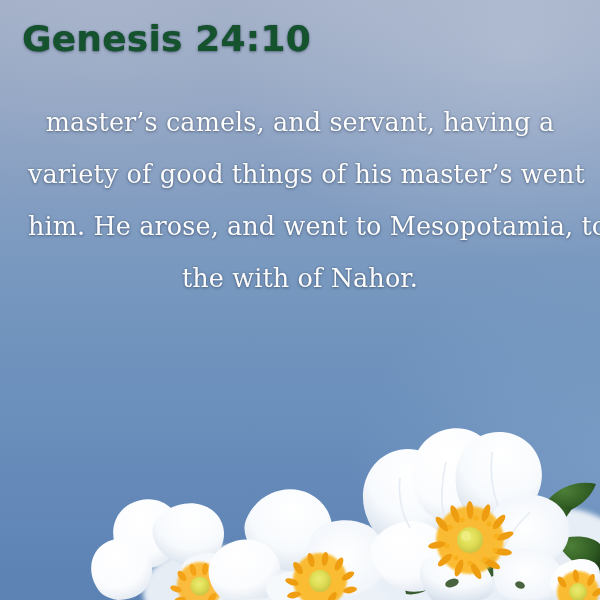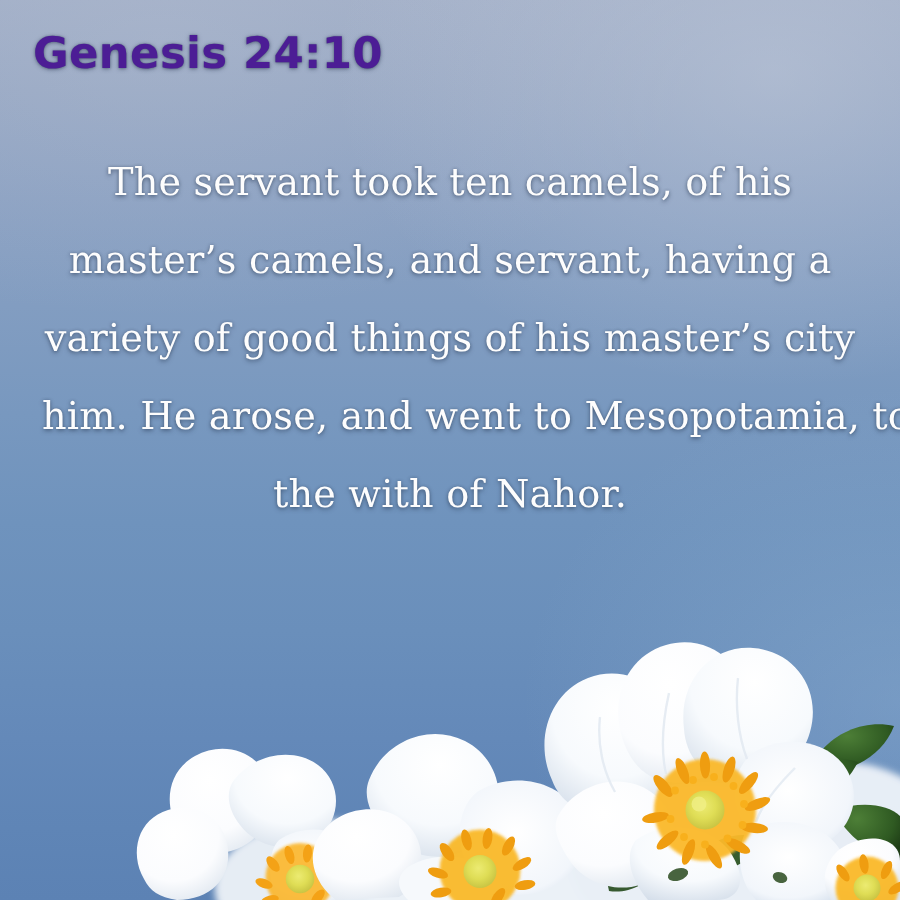--- a/index.html
+++ b/index.html
@@ -31,22 +31,22 @@
     position:absolute;inset:0;
     background:
       radial-gradient(ellipse 420px 300px at 86% 8%, rgba(205,212,226,.42), rgba(205,212,226,0) 70%),
       radial-gradient(ellipse 500px 260px at 18% 4%, rgba(188,196,214,.30), rgba(188,196,214,0) 72%),
       radial-gradient(ellipse 360px 300px at 100% 78%, rgba(150,183,214,.35), rgba(150,183,214,0) 70%);
   }
   
   .title{
     position:absolute;left:22px;top:18px;
     font-family:"DejaVu Sans", sans-serif;
-    font-weight:bold;font-size:29px;letter-spacing:.2px;
-    color:#4c1d95;
+    font-weight:bold;font-size:36px;letter-spacing:.2px;
+    color:#14532d;
     text-shadow:0 1px 3px rgba(40,55,80,.55), 0 0 1px rgba(40,55,80,.5);
     white-space:nowrap;
   }
   .verse{
     position:absolute;left:28px;right:28px;top:96px;
     text-align:center;
     font-family:"DejaVu Serif", serif;
     font-size:25.5px;line-height:52px;
     color:#fdfdfd;
     letter-spacing:.1px;
@@ -234,20 +234,19 @@
       <g fill="#2a4a1e" opacity=".85">
         <ellipse cx="452" cy="583" rx="7" ry="4" transform="rotate(-18 452 583)"></ellipse>
         <ellipse cx="520" cy="585" rx="5" ry="3.5" transform="rotate(20 520 585)"></ellipse>
       </g>
     </svg>
   </div>
 
   <div class="title">Genesis 24:10</div>
 
   <div class="verse">
-    <span class="ln">The servant took ten camels, of his</span>
     <span class="ln">master’s camels, and servant, having a</span>
-    <span class="ln">variety of good things of his master’s city</span>
+    <span class="ln">variety of good things of his master’s went</span>
     <span class="ln">him. He arose, and went to Mesopotamia, to</span>
     <span class="ln">the with of Nahor.</span>
   </div>
 
 </div>
 
 </body></html>

